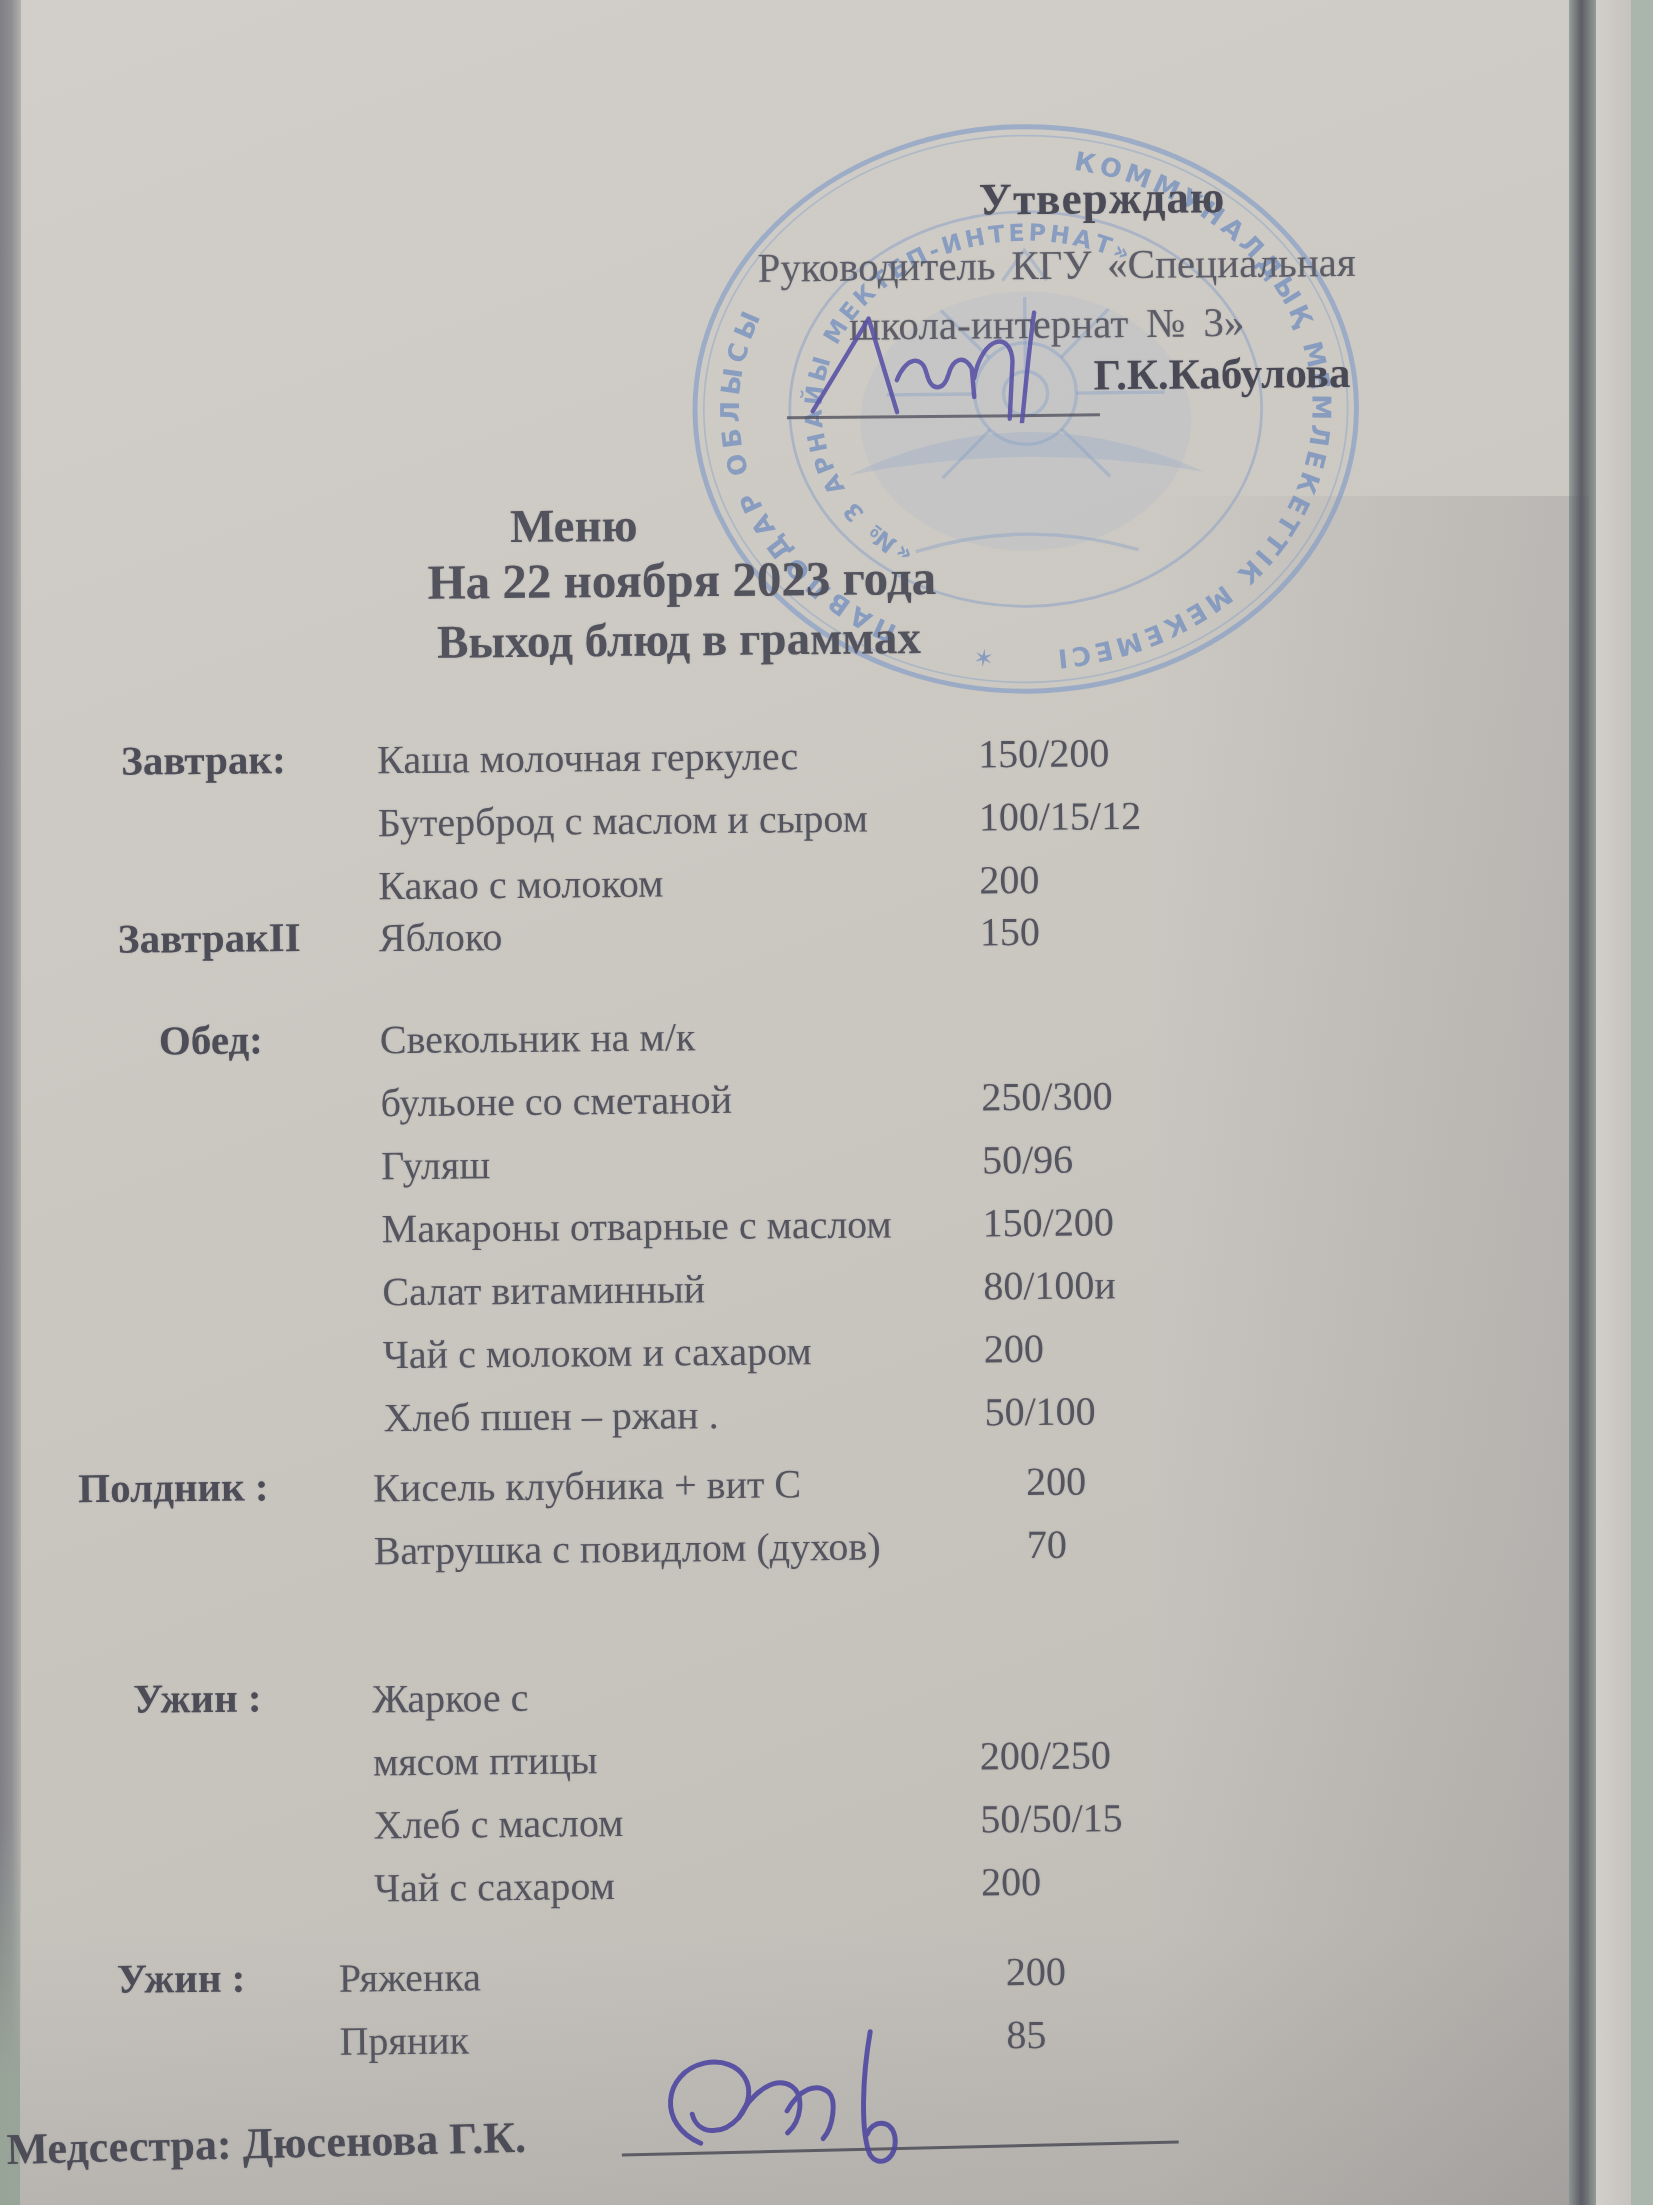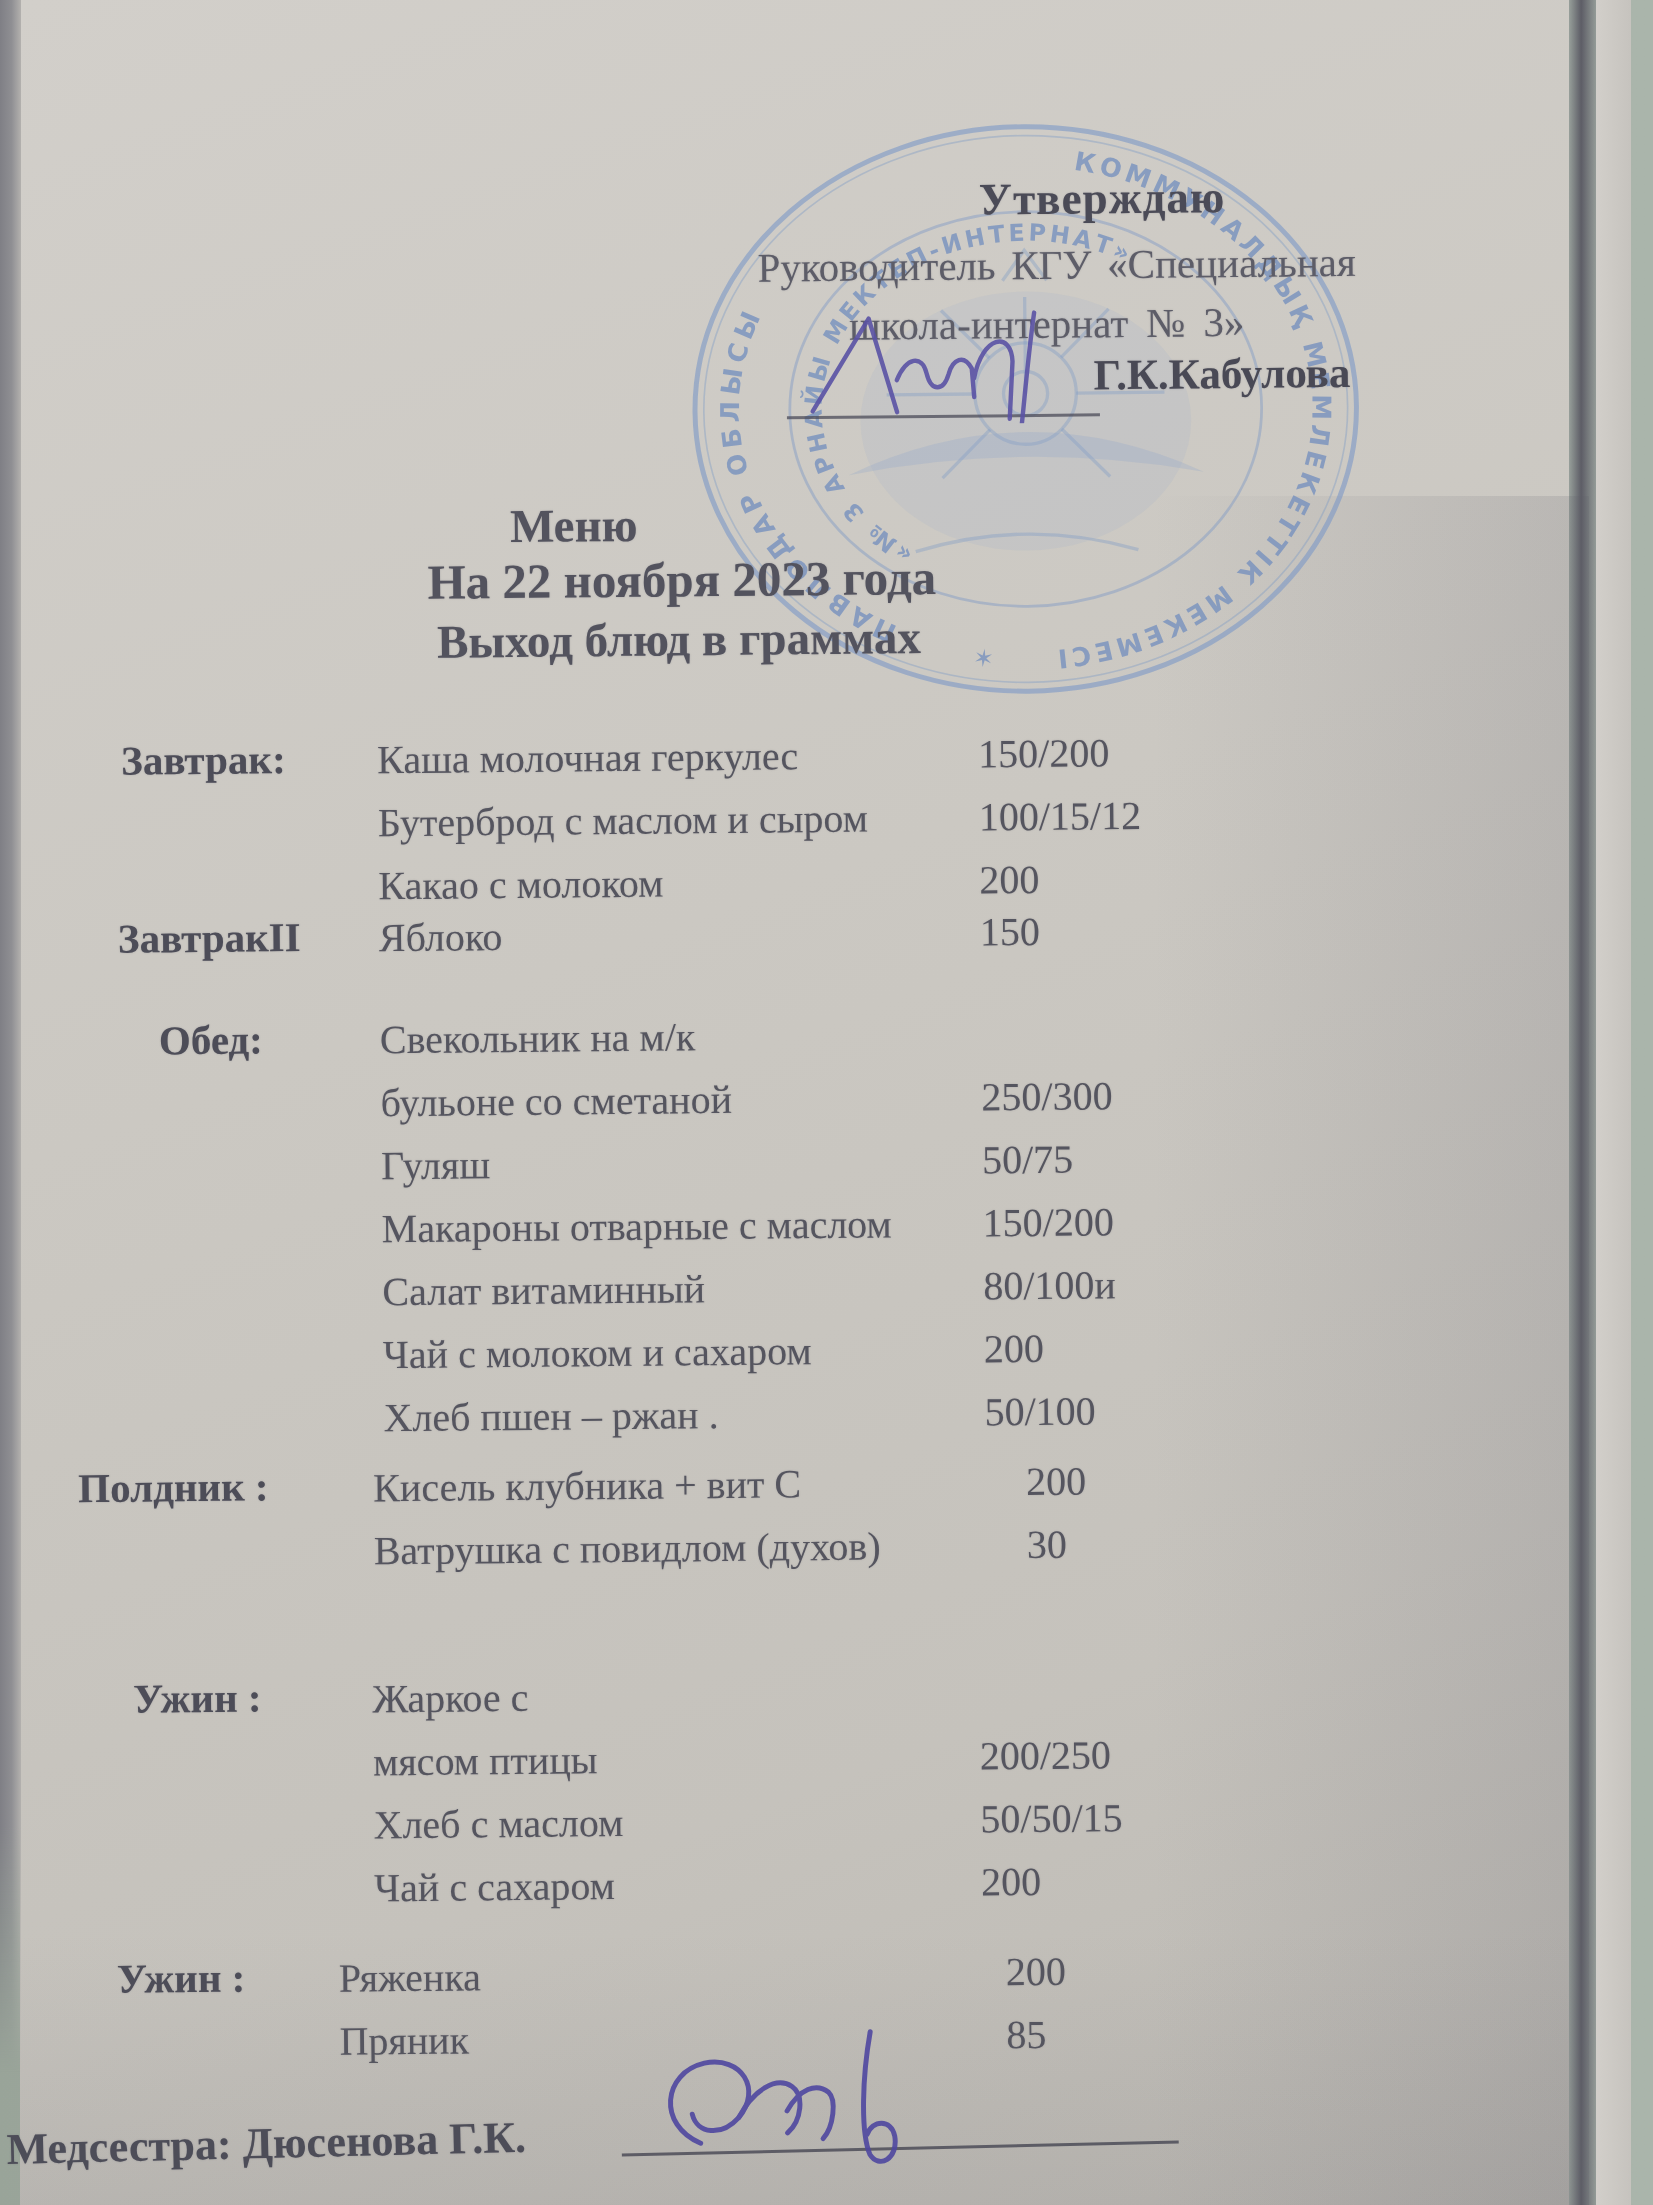--- a/index.html
+++ b/index.html
@@ -163,21 +163,21 @@
             <div class="row">
               <span class="iname">Свекольник  на м/к</span>
               <span class="ival"></span>
             </div>
             <div class="row">
               <span class="iname">бульоне со сметаной</span>
               <span class="ival">250/300</span>
             </div>
             <div class="row">
               <span class="iname">Гуляш</span>
-              <span class="ival">50/75</span>
+              <span class="ival">50/96</span>
             </div>
             <div class="row">
               <span class="iname">Макароны отварные с маслом</span>
               <span class="ival">150/200</span>
             </div>
             <div class="row">
               <span class="iname">Салат  витаминный</span>
               <span class="ival">80/100и</span>
             </div>
             <div class="row">
@@ -192,21 +192,21 @@
         </div>
         <div class="section s4">
           <div class="meal-label">Полдник :</div>
           <div class="items">
             <div class="row">
               <span class="iname">Кисель клубника  + вит С</span>
               <span class="ival">200</span>
             </div>
             <div class="row">
               <span class="iname">Ватрушка с повидлом (духов)</span>
-              <span class="ival">30</span>
+              <span class="ival">70</span>
             </div>
           </div>
         </div>
         <div class="section s5">
           <div class="meal-label">Ужин :</div>
           <div class="items">
             <div class="row">
               <span class="iname">Жаркое   с</span>
               <span class="ival"></span>
             </div>

